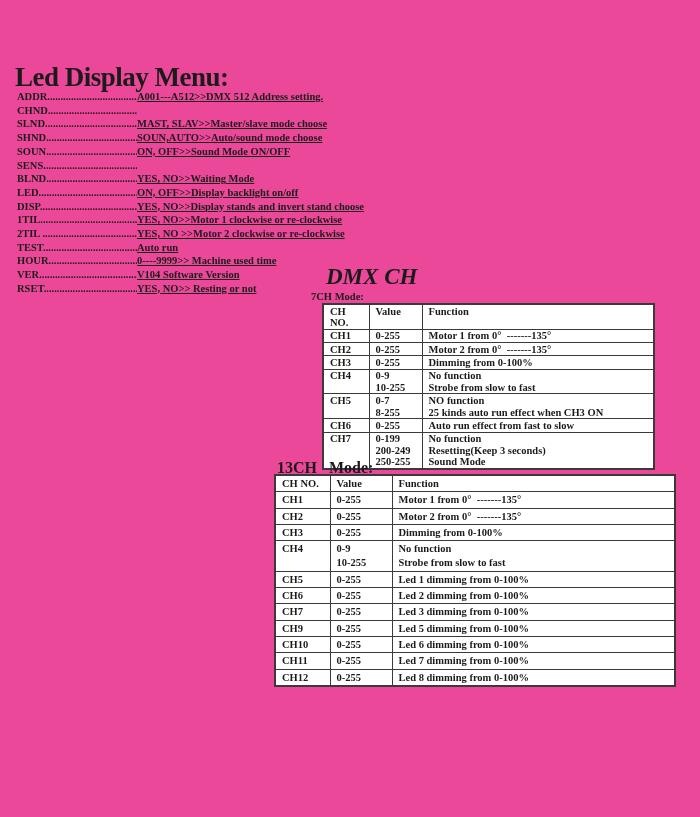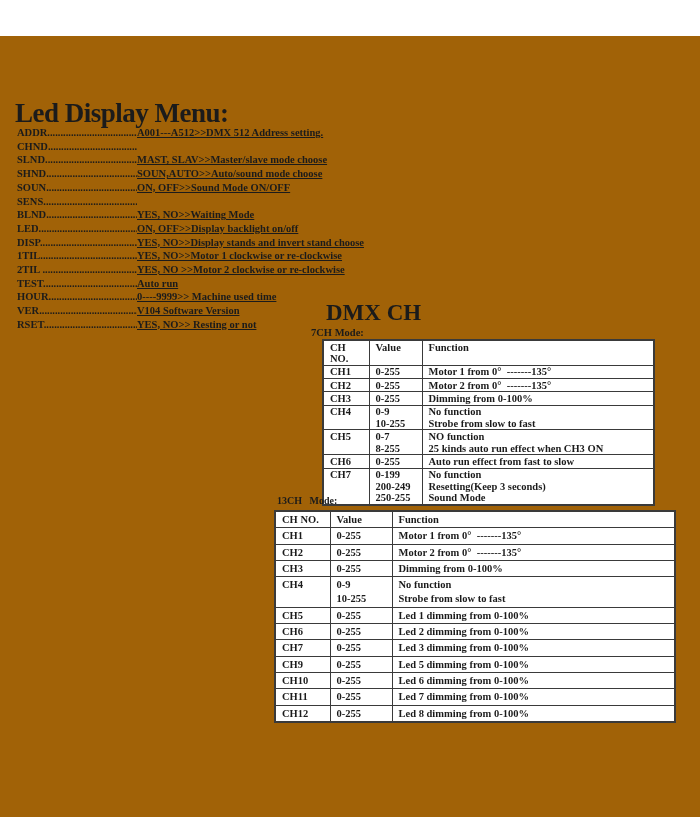--- a/index.html
+++ b/index.html
@@ -2,36 +2,36 @@
 <html><head>
 <meta charset="utf-8">
 <style>
   * { margin: 0; padding: 0; box-sizing: border-box; }
   html, body { background: #ffffff; }
   body {
     width: 700px; height: 817px; position: relative; overflow: hidden;
     font-family: "Liberation Serif", "DejaVu Serif", serif;
     font-weight: bold; color: #1b1b1b;
   }
-  .page { position: absolute; inset: 0; background: #a16207; margin-top: 36px; }
+  .page { position: absolute; inset: 0; background: #ec4899; }
 
   .title {
     position: absolute; left: 15px; top: 62px;
     font-size: 27px; letter-spacing: -0.5px; white-space: nowrap;
   }
 
   .menu { position: absolute; left: 17px; top: 90px; font-size: 10.5px; line-height: 13.7px; }
   .menu-line { display: flex; white-space: nowrap; }
   .lead { display: inline-block; flex: 0 0 120px; width: 120px; overflow: hidden; white-space: nowrap; }
   .val { white-space: pre; text-decoration: underline; }
 
-  .dmx-title { position: absolute; left: 326px; top: 264px; font-size: 23px; white-space: nowrap; }
+  .dmx-title { position: absolute; left: 326px; top: 264px; font-size: 23px; white-space: nowrap; font-style: italic; }
   .mode-label { position: absolute; font-size: 10.5px; white-space: pre; }
   .label-7ch  { left: 311px; top: 291px; }
-  .label-13ch { left: 277px; top: 459px; font-size: 10px; }
+  .label-13ch { left: 277px; top: 459px; font-size: 16px; }
 
   table { position: absolute; border-collapse: collapse; table-layout: fixed; background: #ffffff; font-family: Liberation Serif, serif; }
   th, td {
     border: 1px solid #3a3a3a; text-align: left; vertical-align: top;
     font-size: 10.5px; font-weight: bold; padding: 0 2px 0 6px; overflow: hidden;
   }
   th { font-size: 10.5px; }
   .cell-line { white-space: pre; }
 
   .t7 { left: 322px; top: 303px; width: 331px; border: 2px solid #3a3a3a; }

